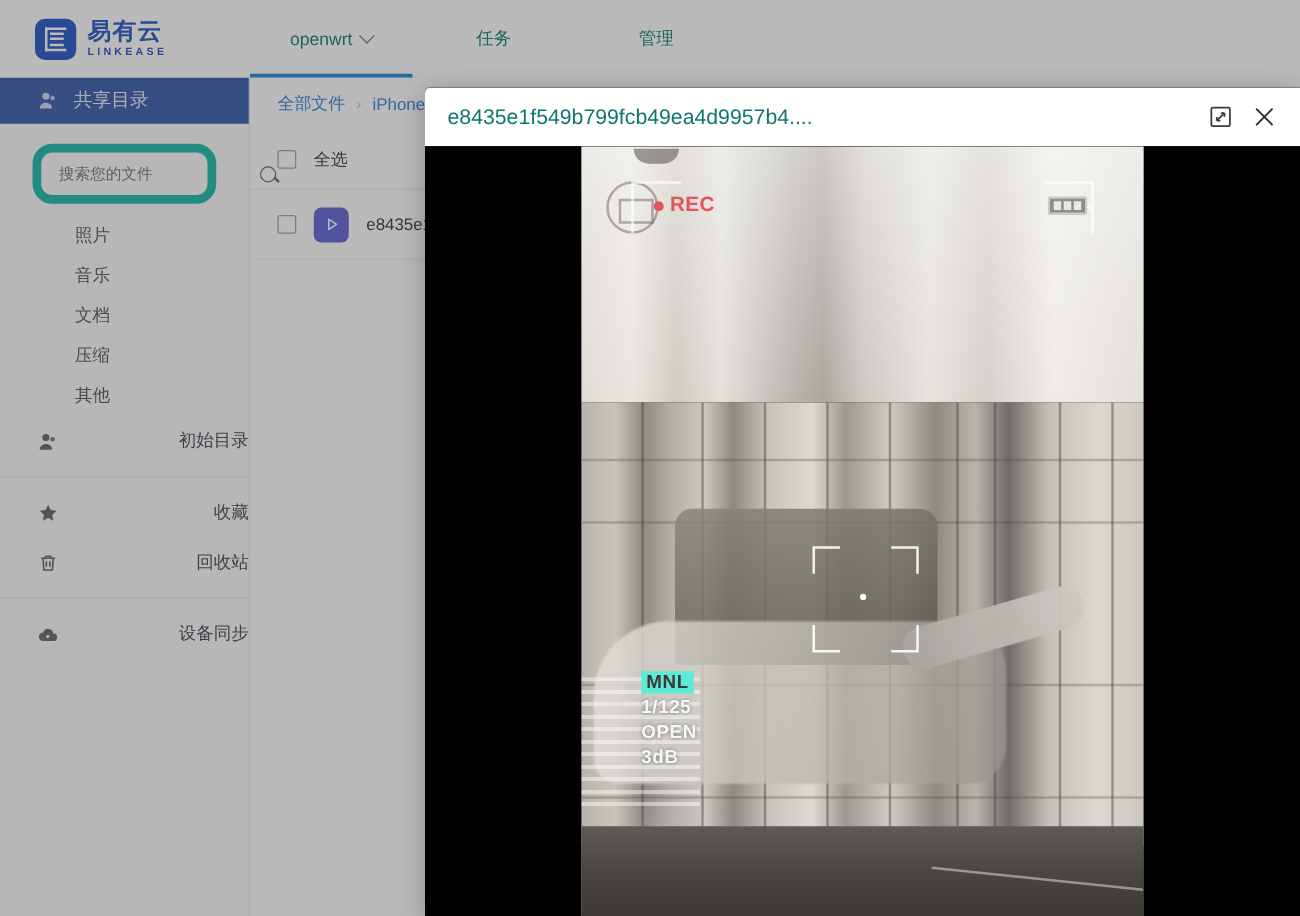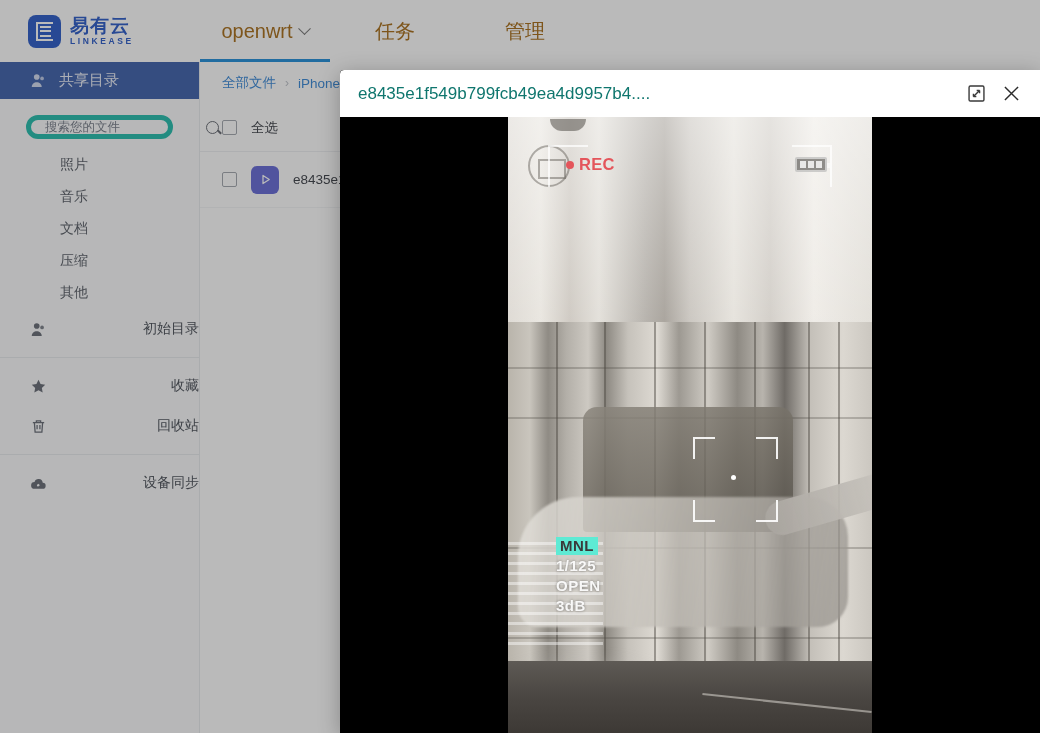--- a/index.html
+++ b/index.html
@@ -83,22 +83,22 @@
     display: flex;
     align-items: stretch;
     flex: 1;
   }
   .nav-tab {
     position: relative;
     min-width: 130px;
     display: flex;
     align-items: center;
     justify-content: center;
-    font-size: 20px;
-    color: #a16207;
+    font-size: 14px;
+    color: #0f766e;
     cursor: pointer;
     gap: 7px;
     padding: 0 14px;
   }
   .nav-tab.active::after {
     content: "";
     position: absolute;
     left: 0; right: 0; bottom: 0;
     height: 3px;
     background: #1186d6;
@@ -129,22 +129,22 @@
     align-items: center;
     padding-left: 30px;
     gap: 12px;
     background: #2f55a4;
     color: #e8ecf7;
     font-size: 15px;
     cursor: pointer;
   }
   .search-wrap { padding: 16px 26px 10px 26px; }
   .search-box {
-    height: 24px;
-    border: 5px solid #14b8a6;
+    height: 48px;
+    border: 7px solid #14b8a6;
     border-radius: 16px;
     display: flex;
     align-items: center;
     padding: 0 11px 0 14px;
     background: transparent;
   }
   .search-box input {
     flex: 1;
     border: none;
     outline: none;
@@ -309,21 +309,21 @@
     background: #000000;
     position: relative;
     display: flex;
     justify-content: center;
     overflow: hidden;
   }
 
   
   .video-stage {
     position: relative;
-    width: 364px;
+    width: 450px;
     height: 100%;
     overflow: hidden;
     background: #111;
   }
   .vid-canvas { position: absolute; inset: 0; }
 
   
   .vreg-top {
     position: absolute;
     left: 0; right: 0; top: 0; height: 205px;

